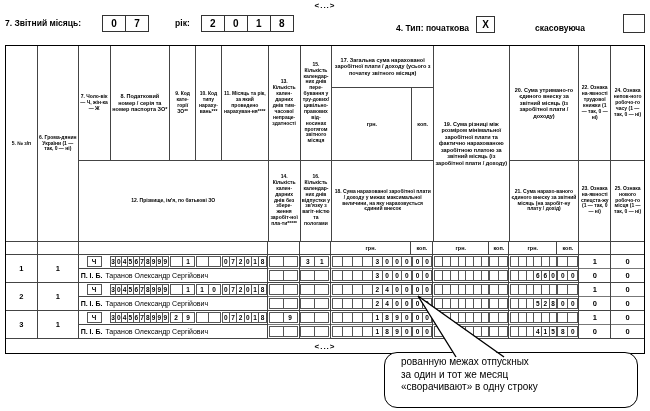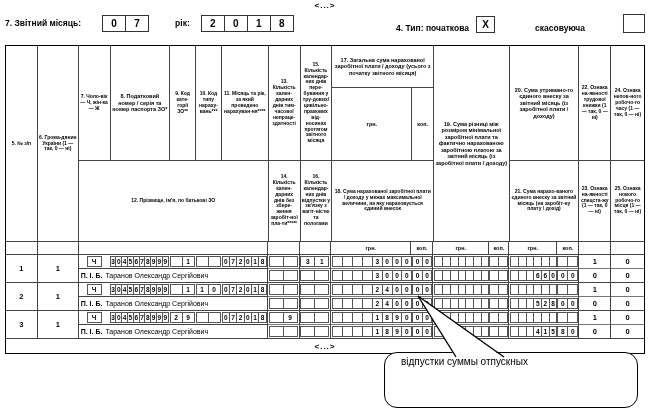--- a/index.html
+++ b/index.html
@@ -742,20 +742,22 @@
         <div class="l2">
             <div class="fv">0</div>
           </div>
       </div>
     </div>
 
     <div class="brow">&lt;...&gt;</div>
   </div>
 
   <div class="callout">
-    <div>відпустки суммы отпускных</div>
+    <div>рованную межах отпускных</div>
+    <div>за один и тот же месяц</div>
+    <div>«сворачивают» в одну строку</div>
   </div>
   <svg class="tailsvg" viewBox="0 0 650 411" xmlns="http://www.w3.org/2000/svg">
     <polygon points="456,358 418,296 504,358" fill="#ffffff" stroke="none"></polygon>
     <path d="M456,357 L418,296 L504,357" fill="none" stroke="#000000" stroke-width="1.4"></path>
   </svg>
 
 </div>
 
 </body></html>

